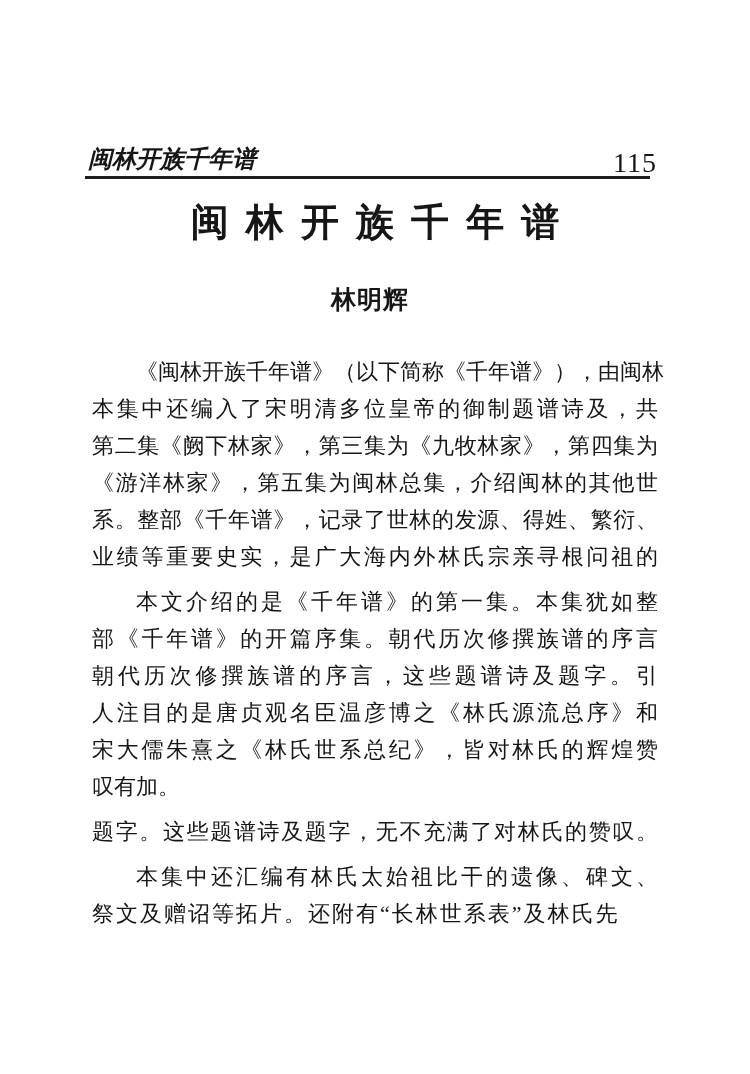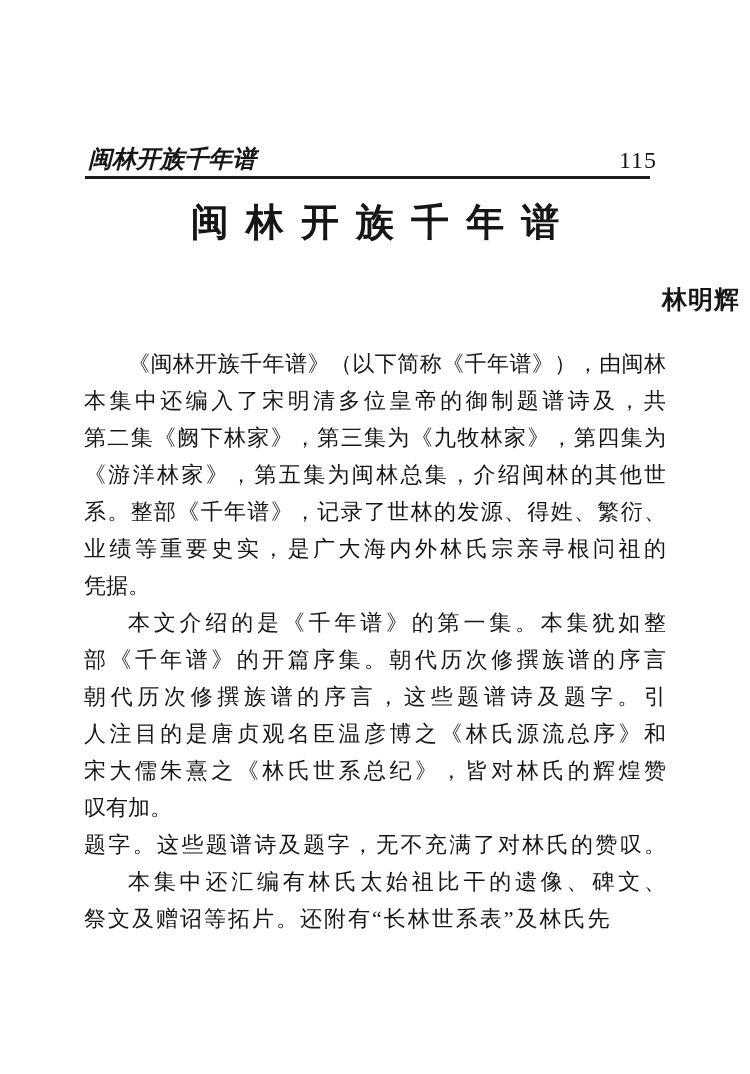--- a/index.html
+++ b/index.html
@@ -30,21 +30,21 @@
     font-size: 24px;
     font-weight: 700;
     font-style: italic;
     letter-spacing: 0px;
     white-space: nowrap;
   }
   .page-number {
     position: absolute;
     right: 8px;
     top: 4px;
-    font-size: 24px;
+    font-size: 28px;
     letter-spacing: 1px;
   }
   .header-rule {
     position: absolute;
     left: 85px;
     top: 176px;
     width: 565px;
     height: 3px;
     background: #1c1c1c;
   }
@@ -63,35 +63,35 @@
     letter-spacing: 0.45em;
     padding-left: 0.45em;
     box-sizing: border-box;
     white-space: nowrap;
   }
   .article-author {
     position: absolute;
     left: 0;
     top: 283px;
     width: 740px;
-    text-align: right;
+    text-align: center;
     font-size: 25px;
     font-weight: 700;
     font-family: "Liberation Sans", "DejaVu Sans", sans-serif;
     letter-spacing: 1px;
   }
 
   
   .article-body {
     position: absolute;
     left: 84px;
     top: 345px;
     width: 582px;
   }
-  .para { margin: 0; padding: 0; }
+  .para { margin: 8px; padding: 0; }
   .ln {
     height: 37px;
     line-height: 37px;
     font-size: 22px;
     text-align: justify;
     text-align-last: justify;
     white-space: nowrap;
     overflow: visible;
   }
   .ln.start { text-indent: 44px; }
@@ -115,21 +115,20 @@
 
   <div class="article-body">
 
     <div class="para">
       <div class="ln start">《闽林开族千年谱》（以下简称《千年谱》），由闽林</div>
       <div class="ln">本集中还编入了宋明清多位皇帝的御制题谱诗及，共</div>
       <div class="ln">第二集《阙下林家》，第三集为《九牧林家》，第四集为</div>
       <div class="ln">《游洋林家》，第五集为闽林总集，介绍闽林的其他世</div>
       <div class="ln">系。整部《千年谱》，记录了世林的发源、得姓、繁衍、</div>
       <div class="ln">业绩等重要史实，是广大海内外林氏宗亲寻根问祖的</div>
-      <div class="ln end">凭据。</div>
     </div>
 
     <div class="para">
       <div class="ln start">本文介绍的是《千年谱》的第一集。本集犹如整</div>
       <div class="ln">部《千年谱》的开篇序集。朝代历次修撰族谱的序言</div>
       <div class="ln">朝代历次修撰族谱的序言，这些题谱诗及题字。引</div>
       <div class="ln">人注目的是唐贞观名臣温彦博之《林氏源流总序》和</div>
       <div class="ln">宋大儒朱熹之《林氏世系总纪》，皆对林氏的辉煌赞</div>
       <div class="ln end">叹有加。</div>
     </div>

